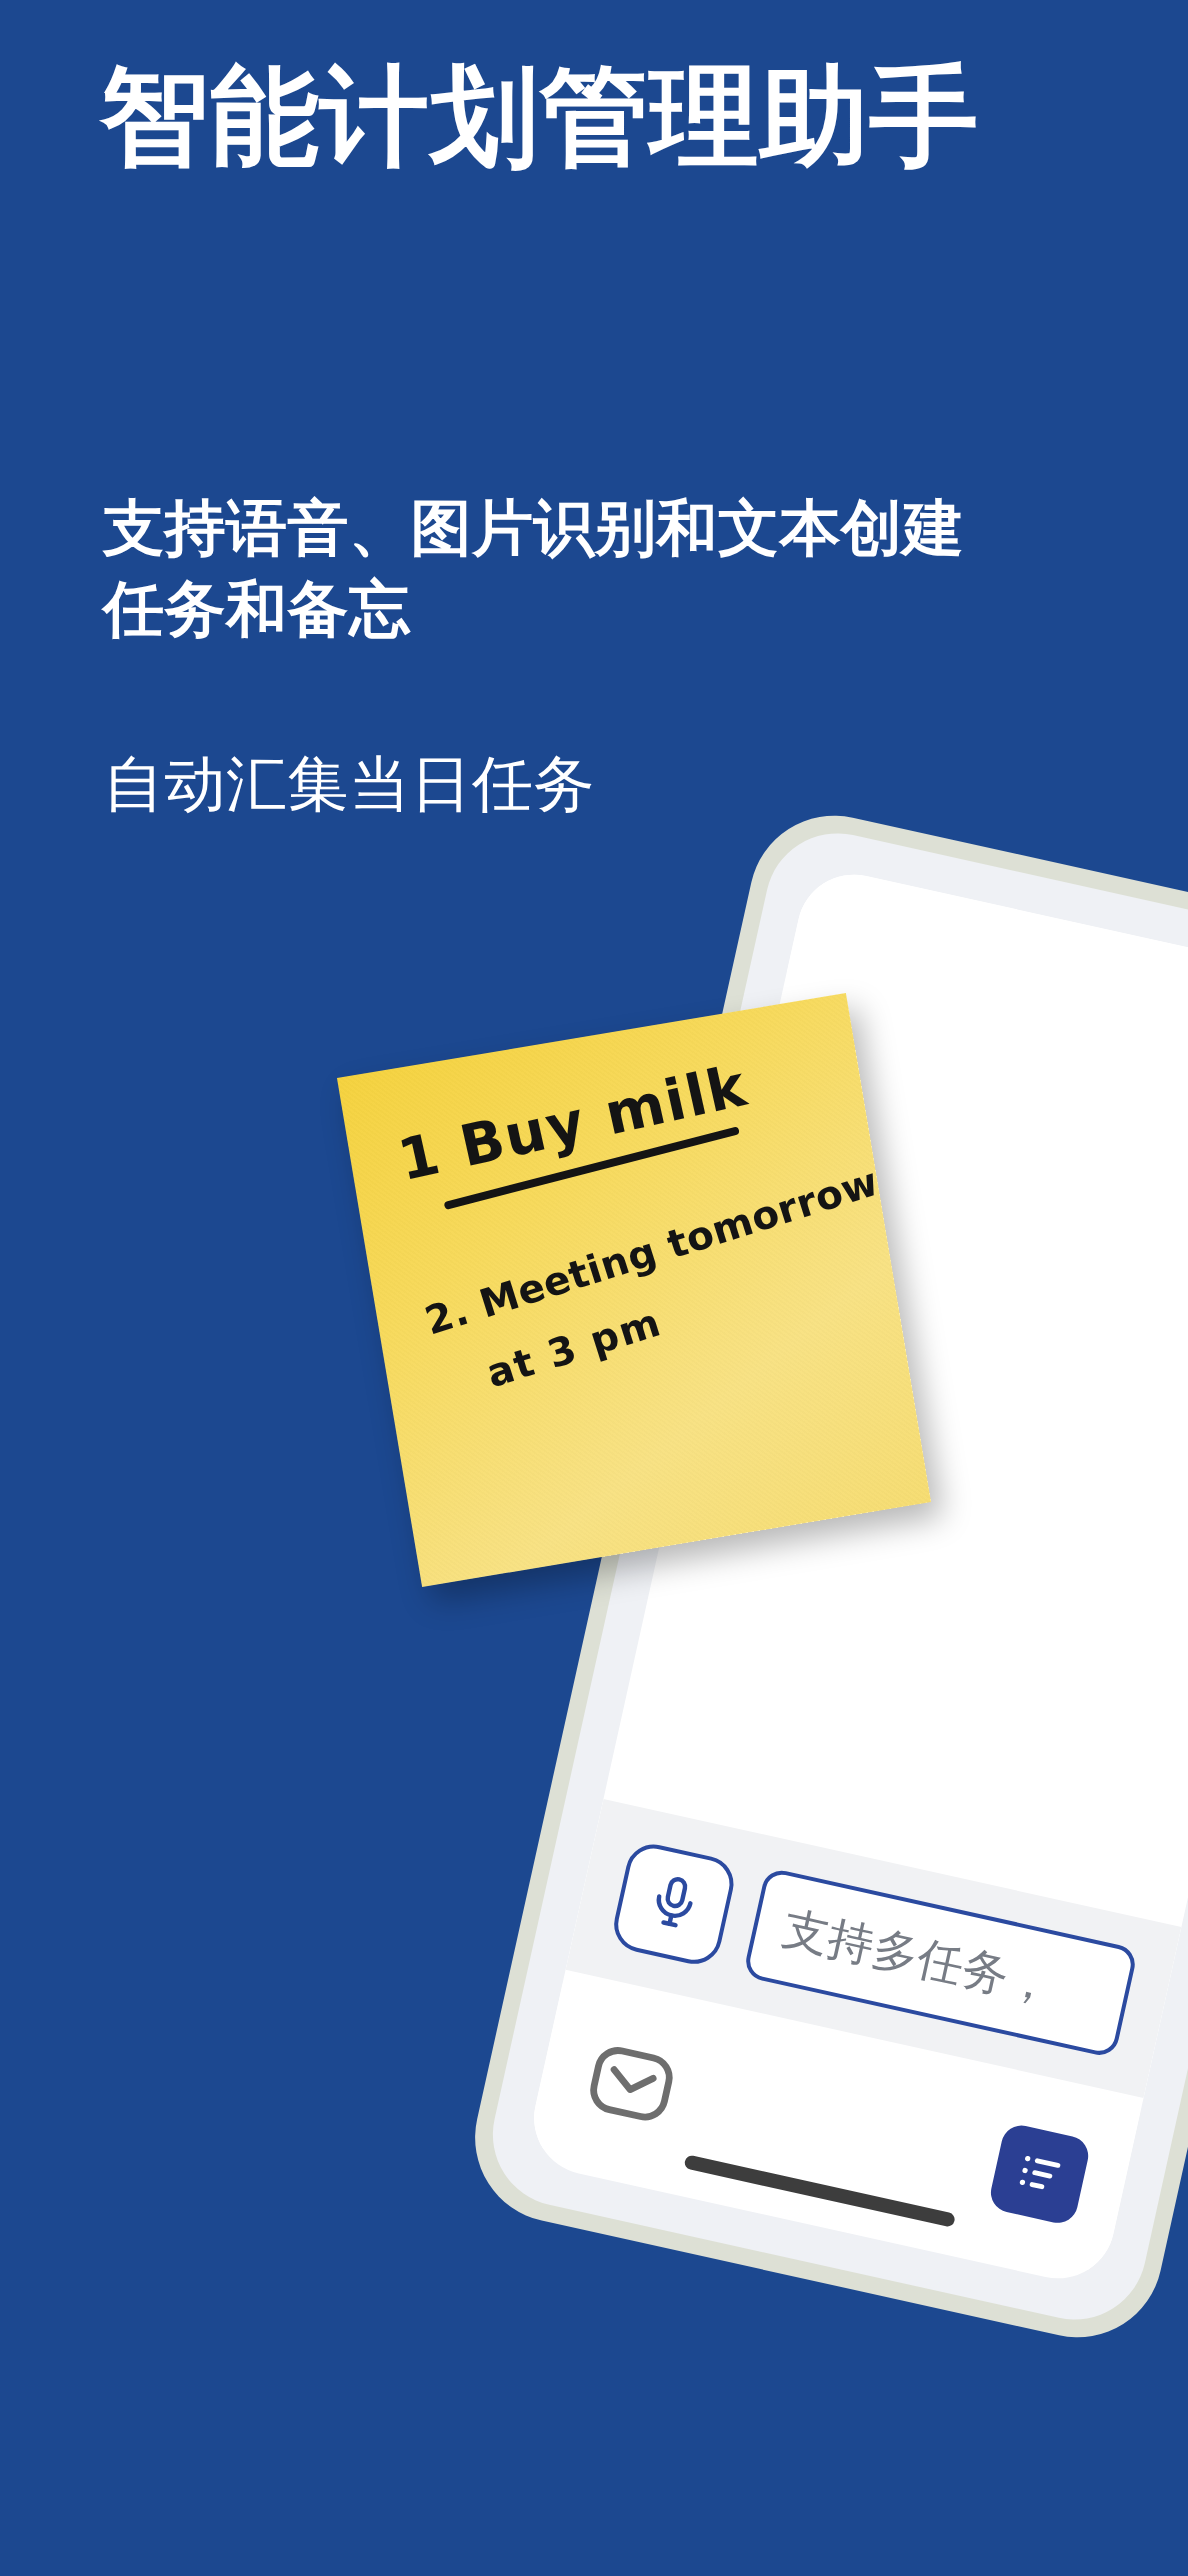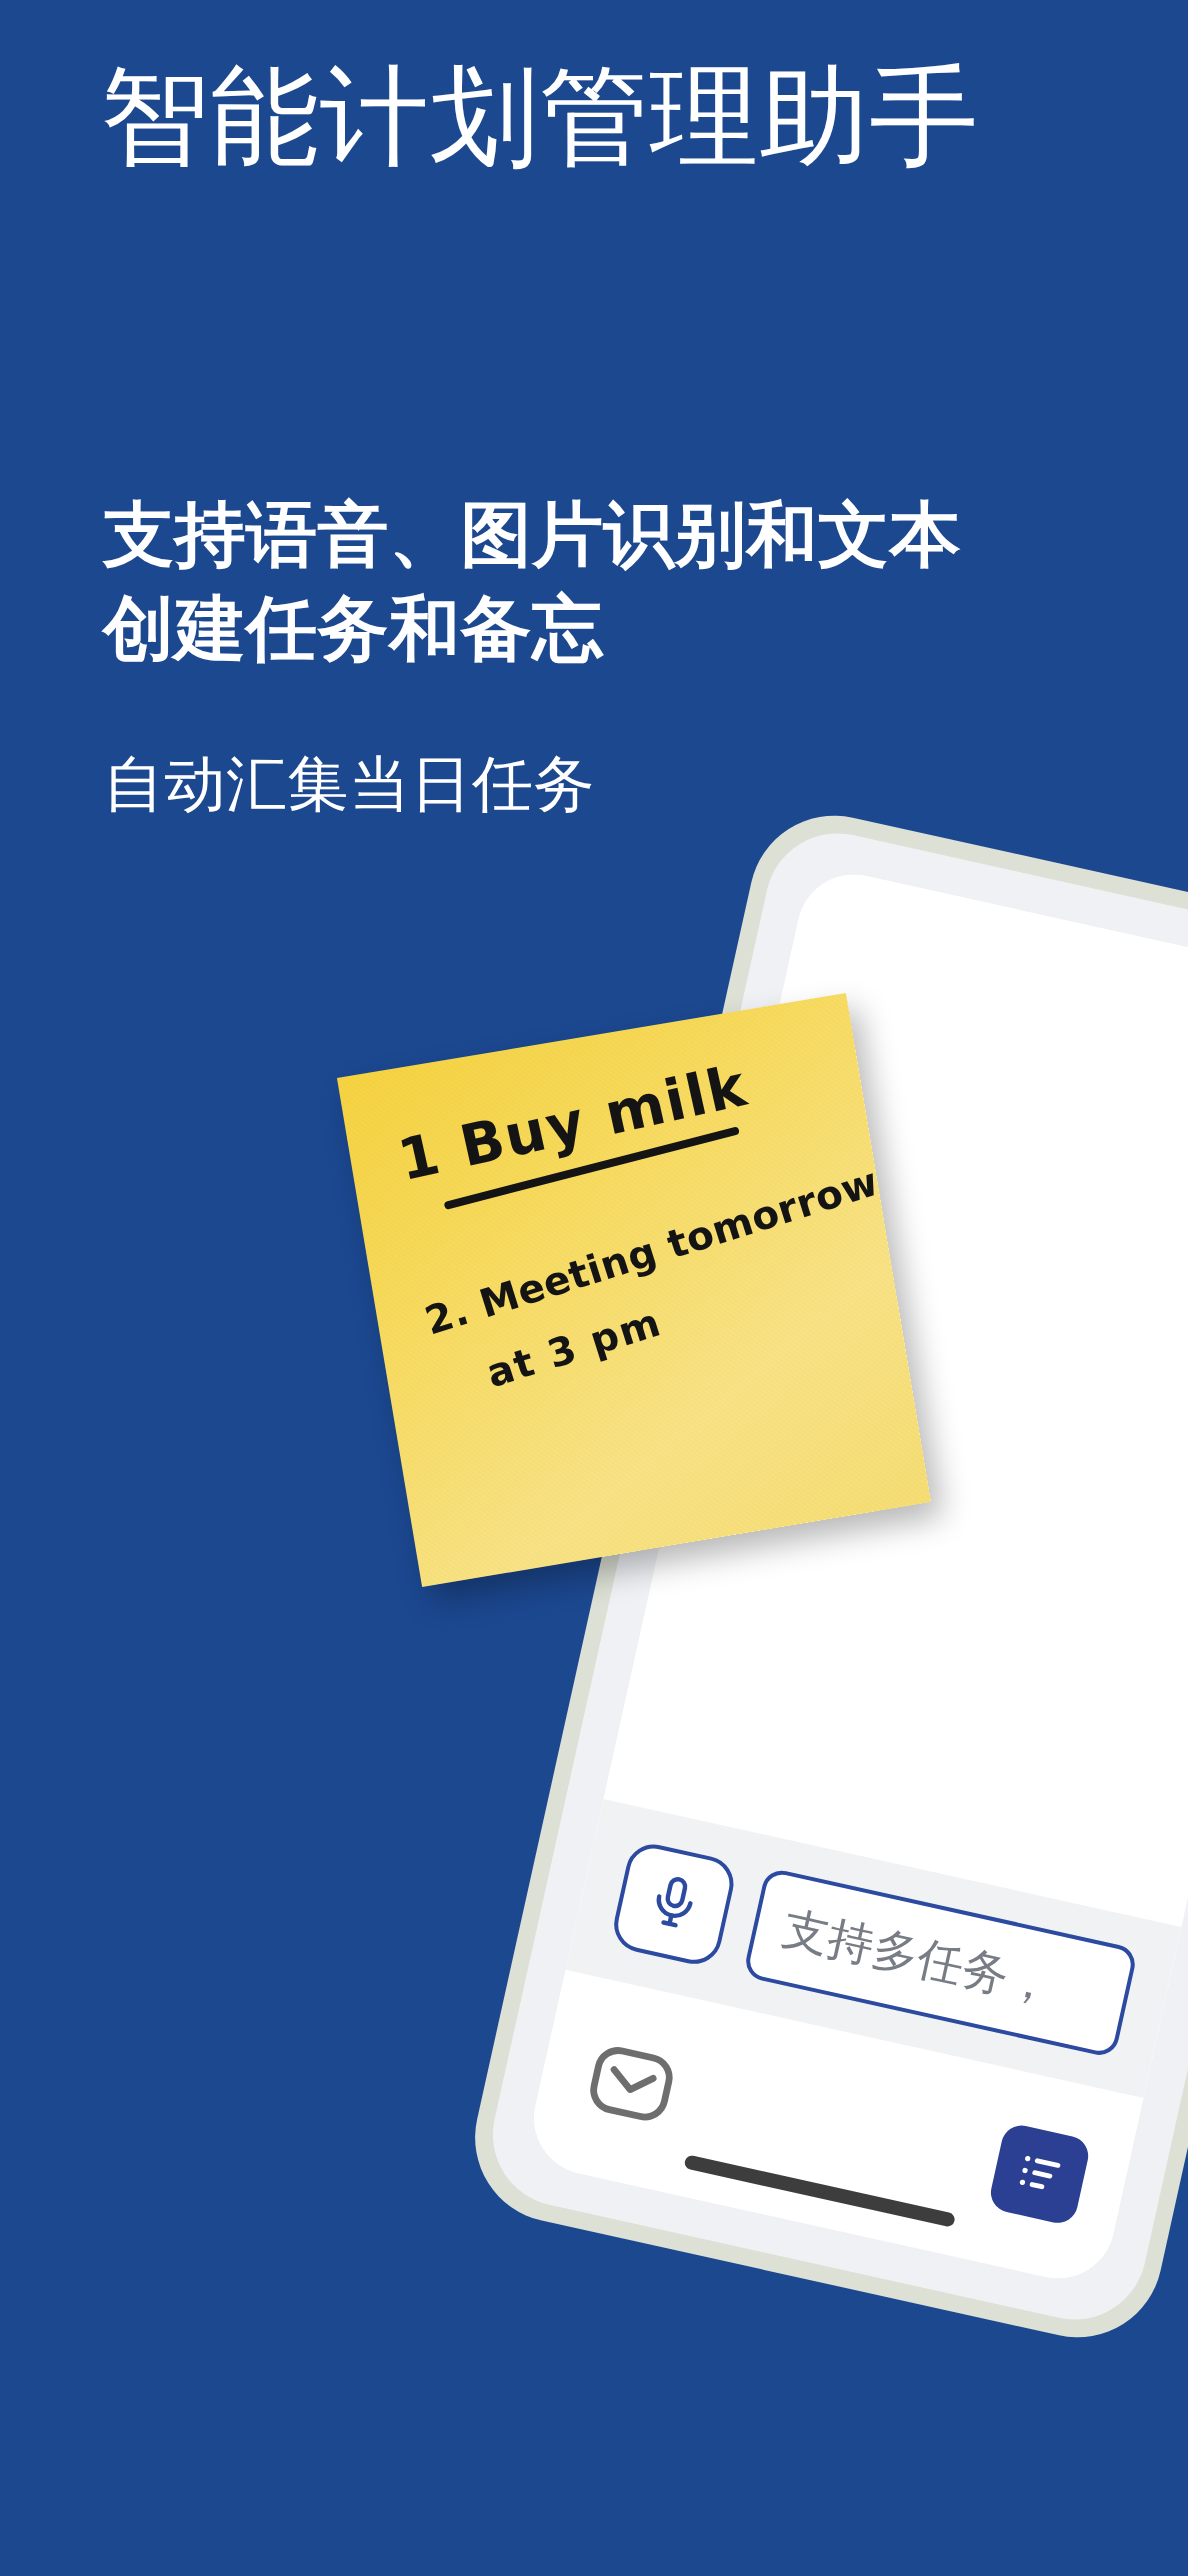--- a/index.html
+++ b/index.html
@@ -17,30 +17,30 @@
   }
 
   
   .headline {
     position:absolute;
     left:100px; top:55px;
     width:1032px;
     color:#ffffff;
     font-size:109px;
     line-height:1.12;
-    font-weight:400;
+    font-weight:700;
     letter-spacing:0.9px;
     white-space:nowrap;
   }
   .subblock {
     position:absolute;
     left:103px; top:488px;
     width:921px;
     color:#ffffff;
-    font-size:71px;
+    font-size:61px;
     font-weight:700;
     line-height:1.32;
     letter-spacing:0.5px;
   }
   .subline2 {
     position:absolute;
     left:103px; top:744px;
     color:#ffffff;
     font-size:61px;
     font-weight:400;

